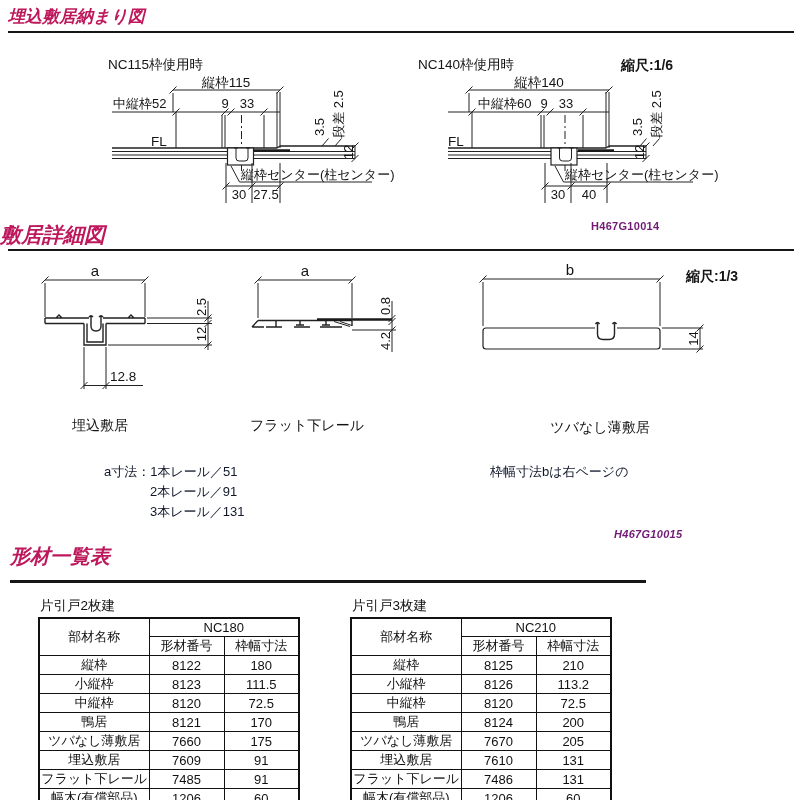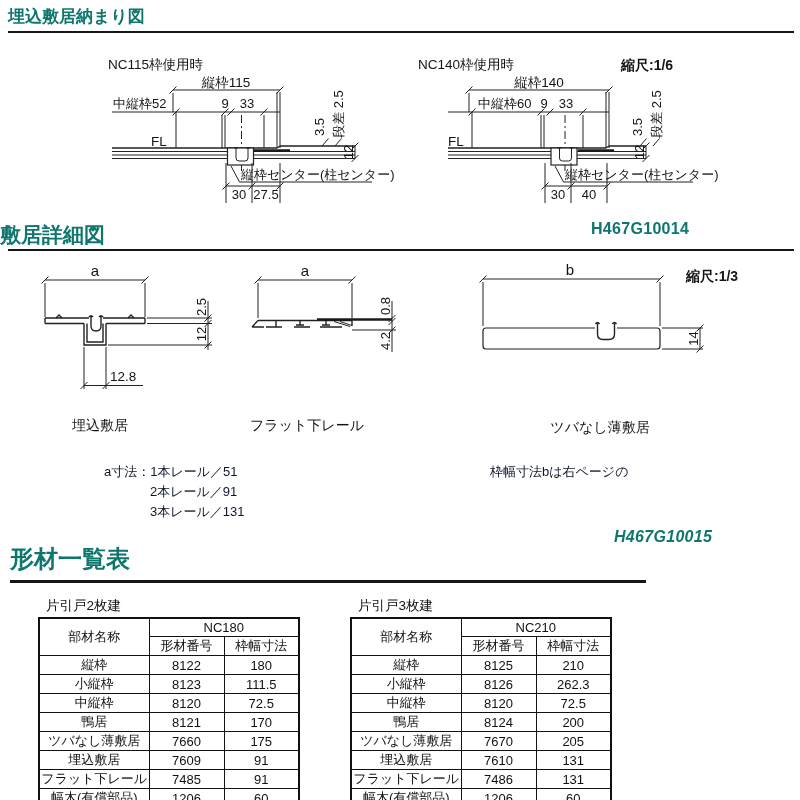--- a/index.html
+++ b/index.html
@@ -1,37 +1,37 @@
 <!DOCTYPE html>
 <html><head>
 <meta charset="utf-8">
 <style>
   html,body{margin:0;padding:0;background:#fff;}
   .page{position:relative;width:800px;height:800px;background:#ffffff;overflow:hidden;
         font-family:"Liberation Sans","DejaVu Sans",sans-serif;color:#111;}
   .abs{position:absolute;white-space:nowrap;}
-  .sec-title{font-weight:bold;color:#0f766e;}
+  .sec-title{font-weight:bold;color:#be185d;font-style:italic;}
   .rule{position:absolute;background:#161616;}
   .note{font-size:13px;color:#0f172a;}
-  .dwgno{font-size:16px;font-weight:600;letter-spacing:.3px;color:#0f766e;}
+  .dwgno{font-size:11px;font-weight:600;letter-spacing:.3px;color:#701a75;}
   svg{position:absolute;left:0;}
   svg text{fill:#141414;font-family:"Liberation Sans","DejaVu Sans",sans-serif;}
   .ln{stroke:#222;stroke-width:1;fill:none;}
   .ln2{stroke:#222;stroke-width:1.4;fill:none;}
   .thick{stroke:#1a1a1a;stroke-width:2.6;fill:none;}
   .cl{stroke:#222;stroke-width:1;fill:none;stroke-dasharray:8 3 2 3;}
   .whitebox{fill:#ffffff;stroke:#222;stroke-width:1.2;}
   .mask{fill:#ffffff;stroke:none;}
   .t13{font-size:13px;}
   .t135{font-size:13.5px;}
   .t15{font-size:15px;}
   .tb{font-weight:bold;font-size:14px;}
   
   .tbl-wrap{position:absolute;}
-  .tbl-label{font-size:13.5px;color:#111;margin:0 0 2px 8px;}
+  .tbl-label{font-size:13.5px;color:#111;margin:0 0 2px 2px;}
   table.parts{border-collapse:collapse;table-layout:fixed;background:#fff;}
   table.parts th,table.parts td{border:1px solid #111;font-size:13px;text-align:center;
       padding:0;font-weight:normal;color:#111;overflow:hidden;}
   table.parts th{height:17px;}
   table.parts td{height:15.5px;}
   table.parts{border:2px solid #111;}
 </style>
 </head>
 <body>
 
@@ -150,21 +150,21 @@
       <text class="tb" x="686" y="281">縮尺:1/3</text>
     </g>
   </svg>
 
   <div class="abs note" style="left:104px;top:463px;">a寸法：1本レール／51</div>
   <div class="abs note" style="left:150px;top:483px;">2本レール／91</div>
   <div class="abs note" style="left:150px;top:503px;">3本レール／131</div>
   <div class="abs note" style="left:490px;top:463px;text-align:center;">枠幅寸法bは右ページの</div>
   <div class="abs dwgno" style="left:614px;top:528px;font-style:italic;">H467G10015</div>
 
-  <div class="abs sec-title" style="left:10px;top:543px;font-size:24px;">形材一覧表</div>
+  <div class="abs sec-title" style="left:10px;top:543px;font-size:20px;">形材一覧表</div>
   <div class="rule" style="left:10px;top:580px;width:636px;height:3px;"></div>
 
   <div class="tbl-wrap" style="left:38px;top:597px;">
     <div class="tbl-label">片引戸2枚建</div>
     <table class="parts">
       <colgroup>
           <col style="width:110px">
           <col style="width:75px">
           <col style="width:75px">
         </colgroup>
@@ -253,21 +253,21 @@
 
           <tr>
             <td>縦枠</td>
             <td>8125</td>
             <td>210</td>
           </tr>
 
           <tr>
             <td>小縦枠</td>
             <td>8126</td>
-            <td>262.3</td>
+            <td>113.2</td>
           </tr>
 
           <tr>
             <td>中縦枠</td>
             <td>8120</td>
             <td>72.5</td>
           </tr>
 
           <tr>
             <td>鴨居</td>

